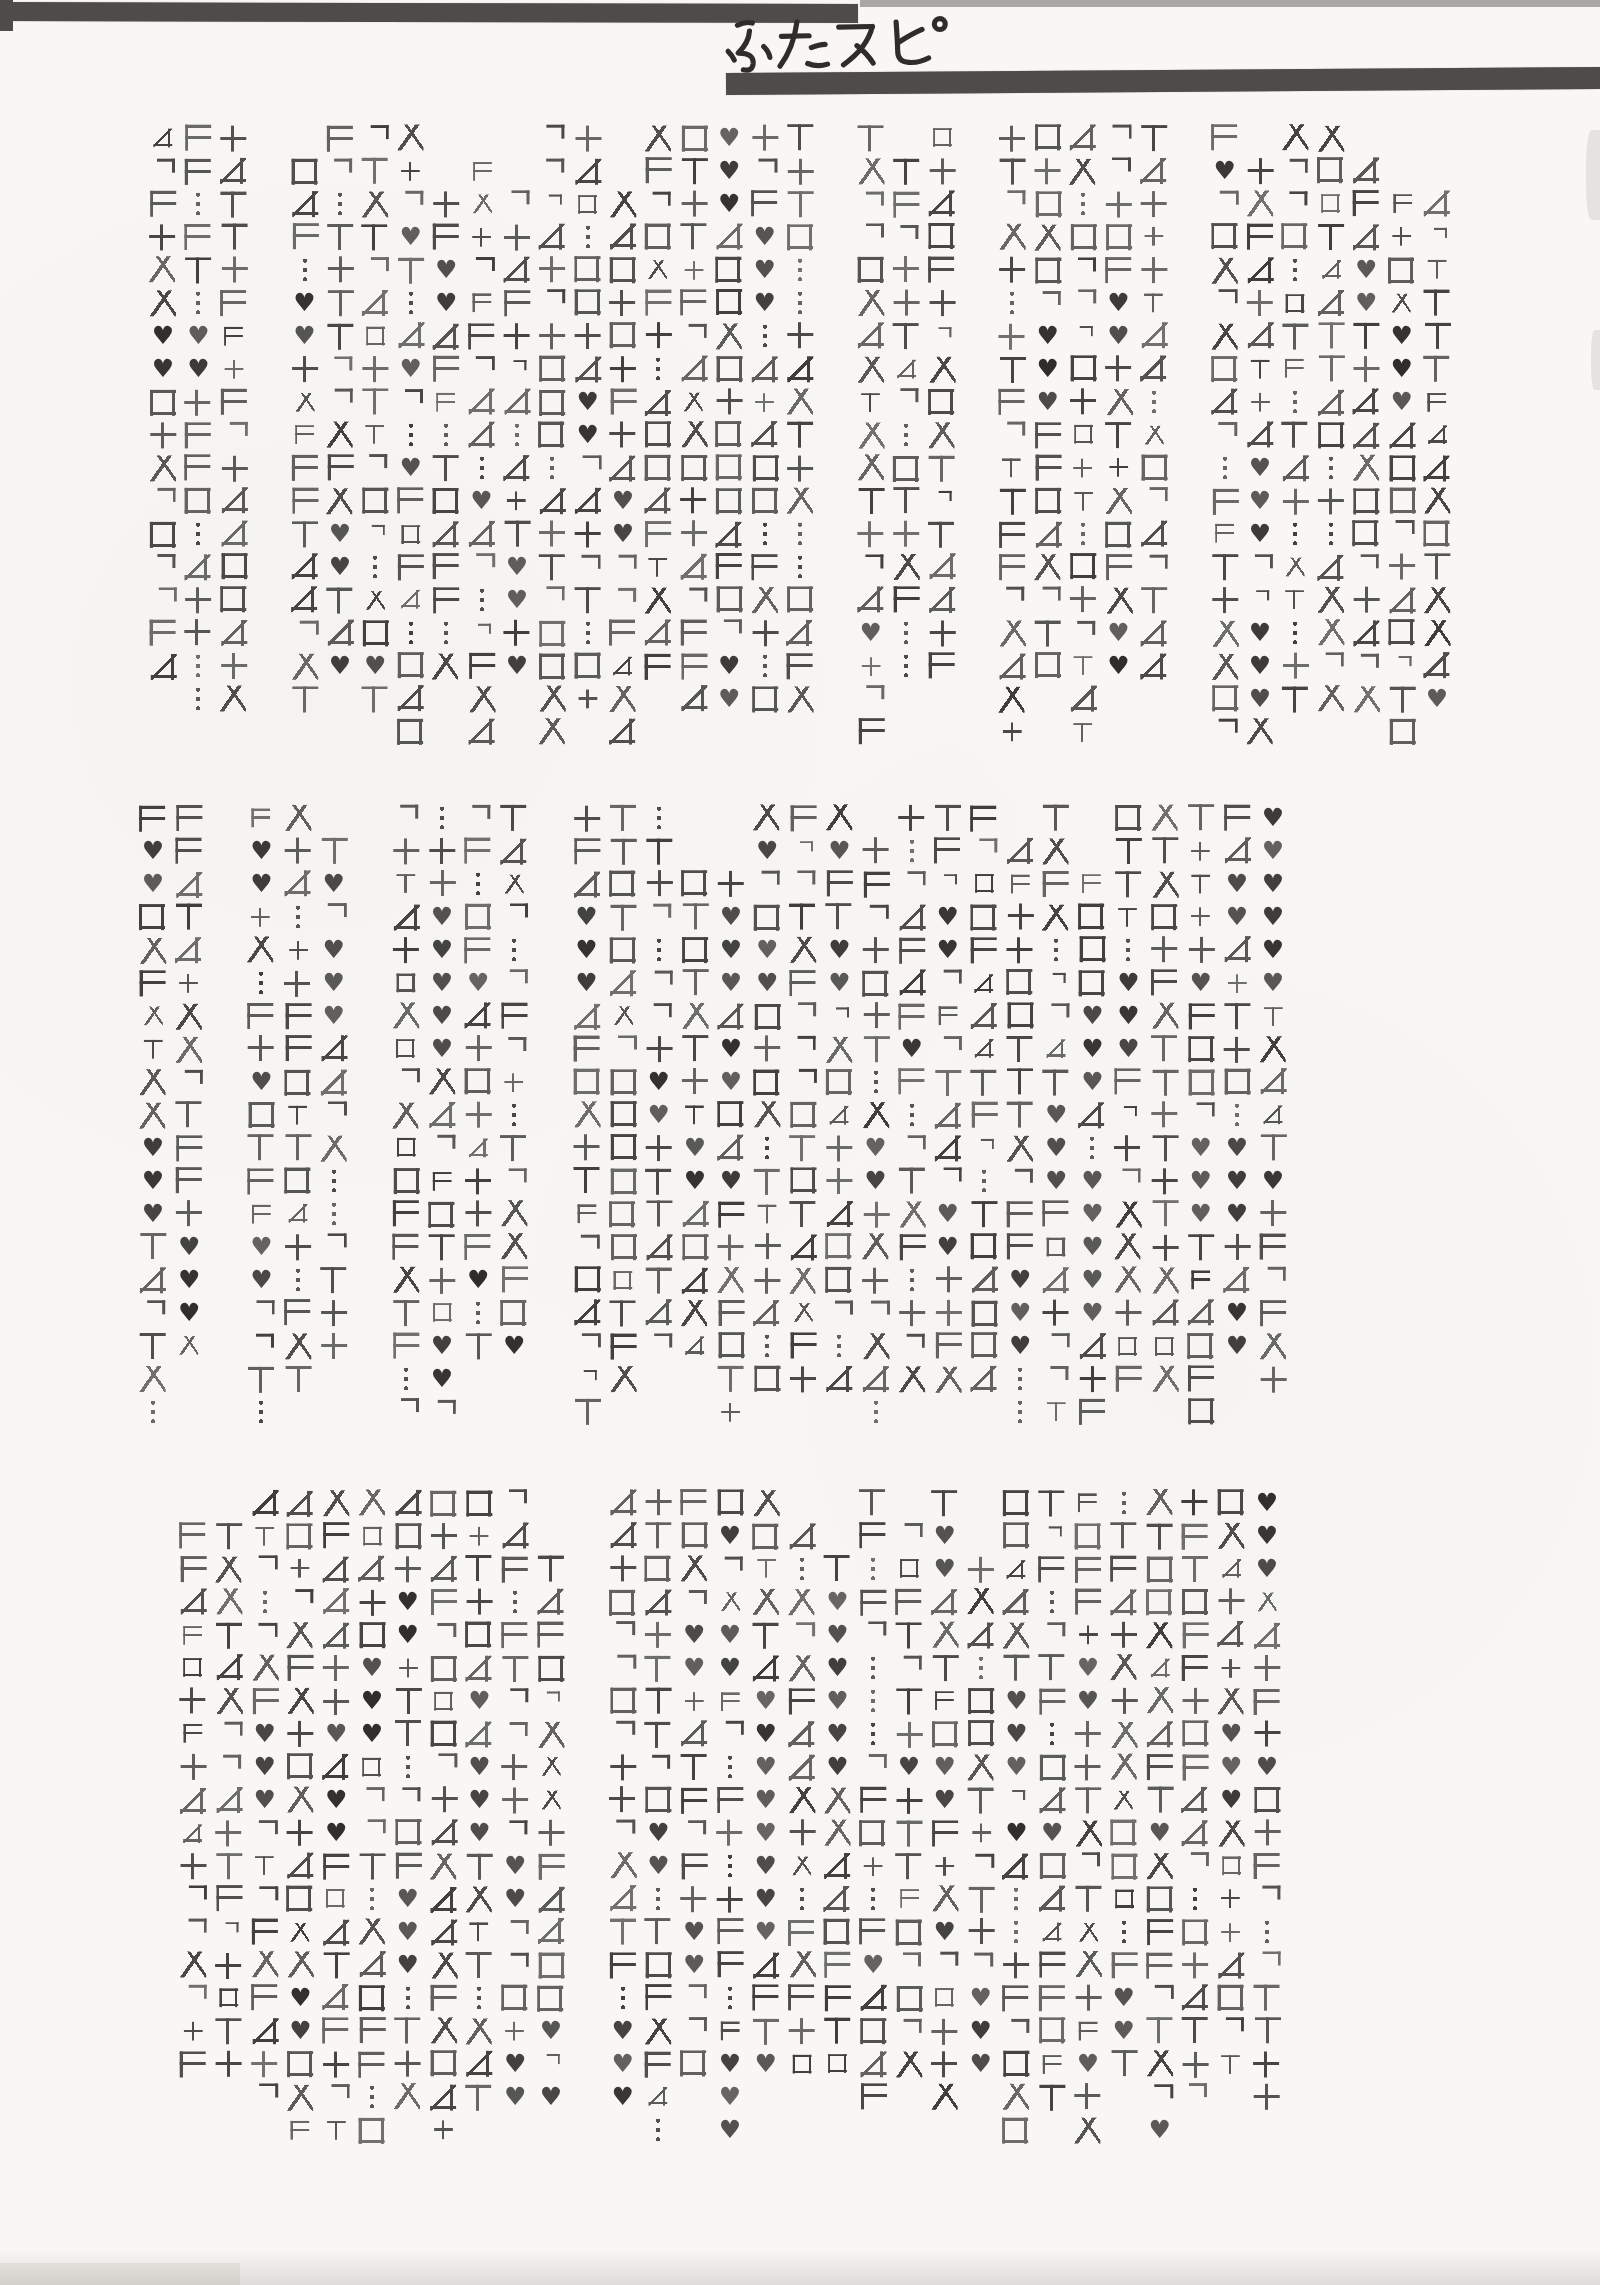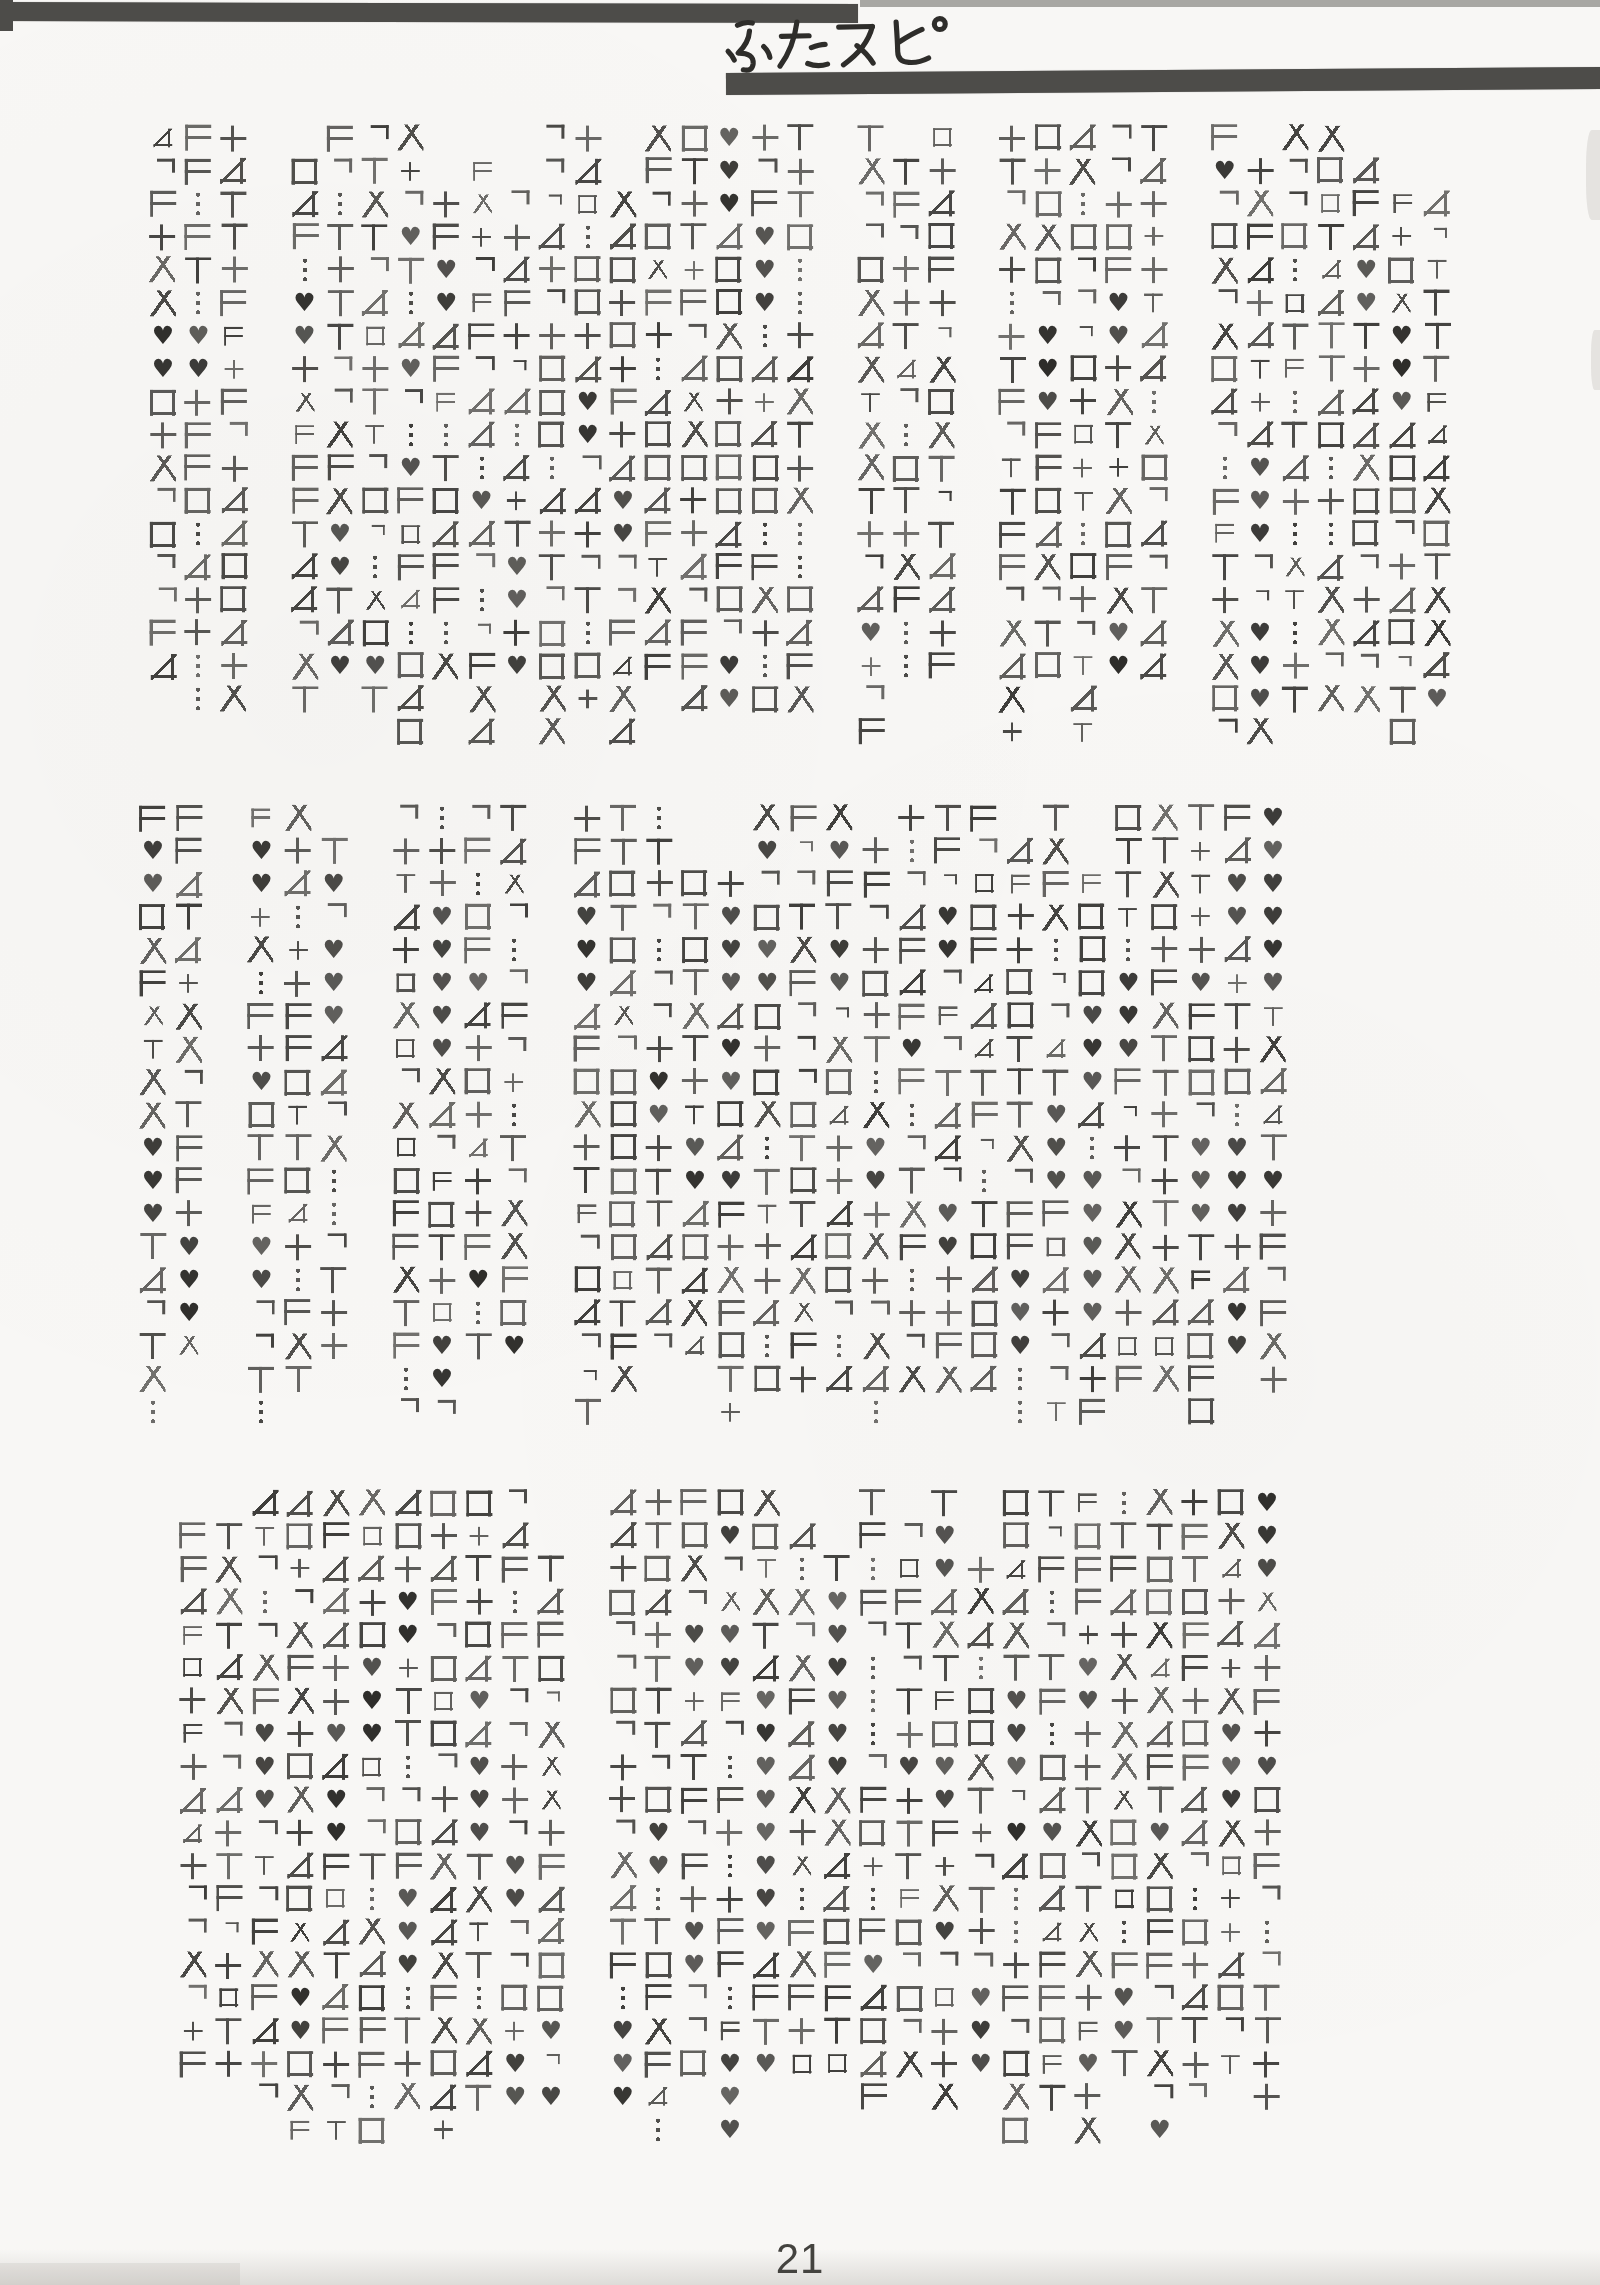--- a/index.html
+++ b/index.html
@@ -1999,14 +1999,13 @@
         <div class="cell g6" style="transform: translate(0.6px, -0.4px); opacity: 0.86;"></div>
         <div class="cell g3" style="transform: translate(0.3px, -0.5px); opacity: 0.94;"></div>
         <div class="cell g6" style="transform: translate(0.7px, -0.2px); opacity: 0.73;"></div>
         <div class="cell g1 sm" style="transform: scale(0.72) translate(0.4px, 0.2px); opacity: 0.92;"></div>
         <div class="cell g2" style="transform: translate(-0.3px, 0.5px); opacity: 0.9;"></div>
       </div>
     </div>
 
   <div class="scan-bottom"></div>
   <div class="scan-bottom-step"></div>
-  <div class="page-number">21</div>
 </div>
 
 </body></html>

